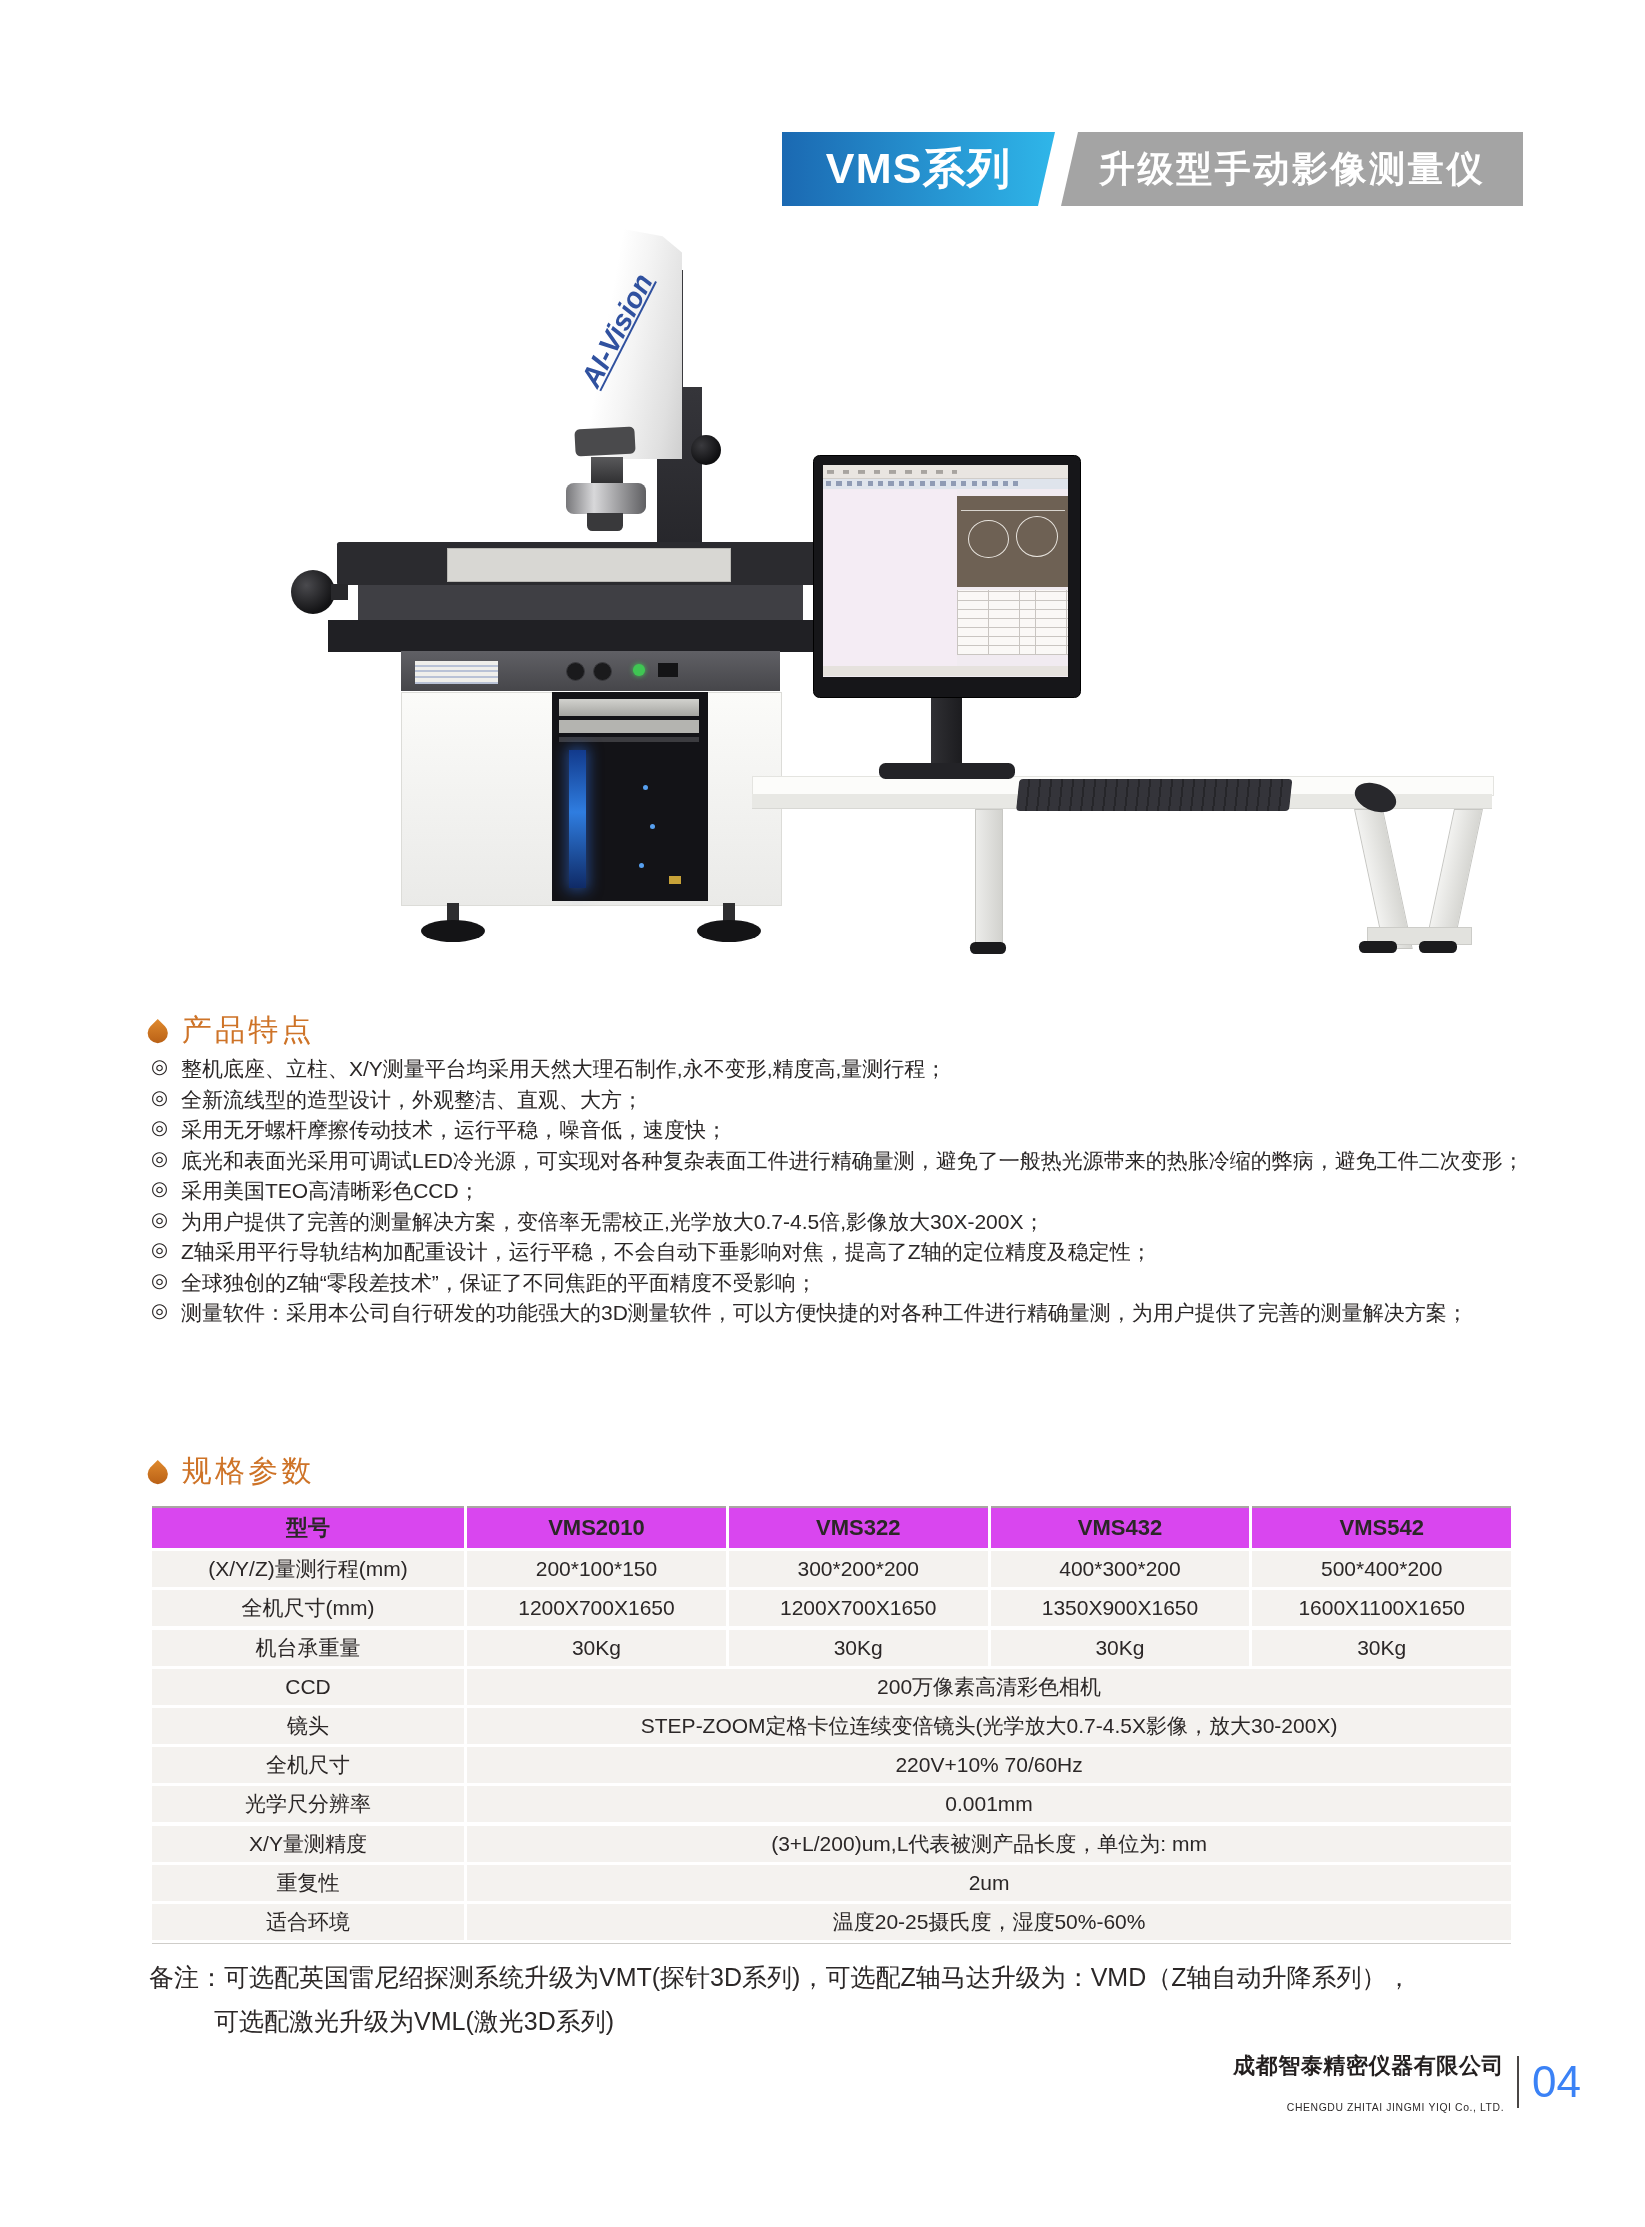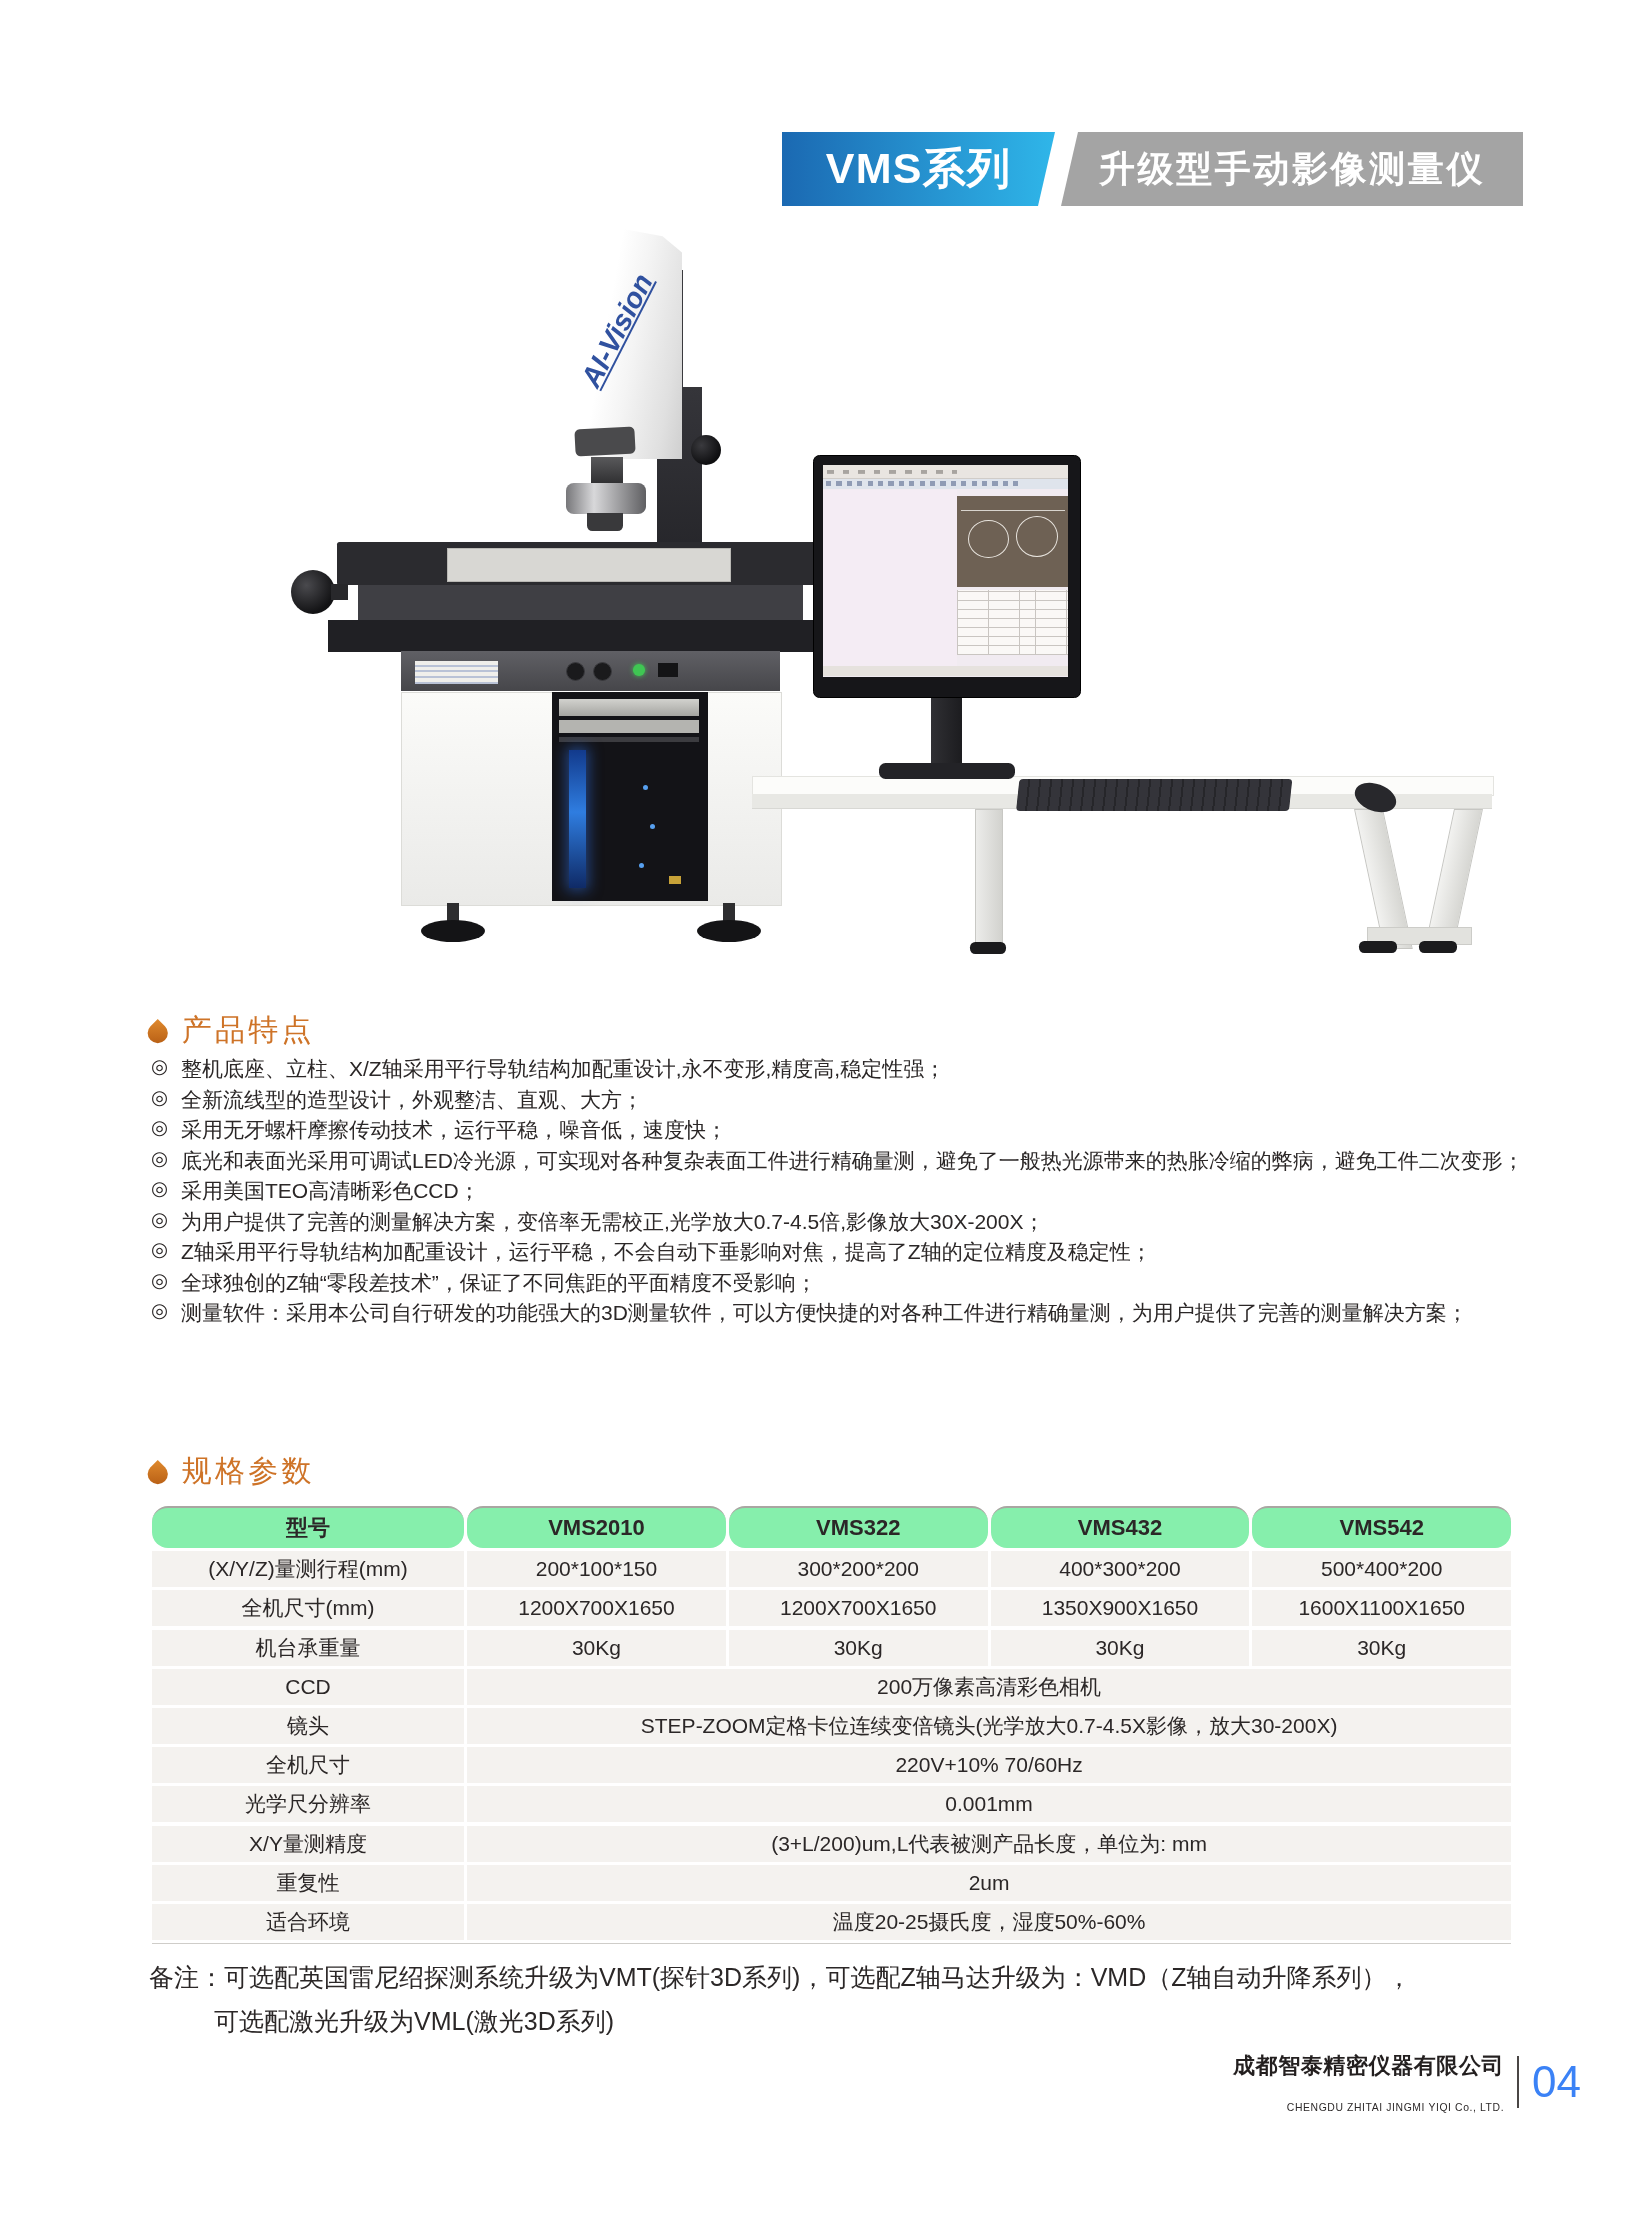--- a/index.html
+++ b/index.html
@@ -112,21 +112,21 @@
 
   
   .spec-table{position:absolute;left:152px;top:1506px;width:1359px;border-bottom:1.3px solid #cfcdc9;}
   .t-row{display:flex;margin-bottom:3.2px;}
   .t-row .cell{background:#f4f2ef;display:flex;align-items:center;justify-content:center;
     font-size:21px;color:#2b2727;height:36px;}
   .t-row .t-label{width:312px;flex:none;margin-right:3.2px;}
   .t-row .t-val{flex:1;margin-right:3.2px;}
   .t-row .t-val:last-child{margin-right:0;}
   .t-row .t-span{flex:1;margin-right:0;}
-  .t-head .cell{height:40px;background:#86efac;font-weight:bold;font-size:22px;border-top:2.6px solid #a9a6a2;border-radius:16px;}
+  .t-head .cell{height:40px;background:#d946ef;font-weight:bold;font-size:22px;border-top:2.6px solid #a9a6a2;}
 
   .note{position:absolute;left:149px;top:1955px;width:1395px;font-size:25px;color:#2b2727;line-height:44px;}
   .note .line2{padding-left:65px;}
 
   
   .footer{position:absolute;right:65px;top:2051px;display:flex;align-items:center;gap:13px;}
   .f-company{text-align:right;}
   .f-cn{font-size:22px;font-weight:bold;color:#231f1f;letter-spacing:0.6px;}
   .f-en{font-size:10.4px;color:#2d2929;letter-spacing:0.6px;margin-top:21px;}
   .f-div{width:1.9px;height:52px;background:#4a4645;}
@@ -207,21 +207,21 @@
     <div class="mouse"></div>
   </div>
 
   <div class="sec-title features-title">
     <div class="drop"></div>
     <div class="txt">产品特点</div>
   </div>
   <div class="features" id="features-list">
       <div class="feat-row">
         <span class="feat-bullet">◎</span>
-        <span class="feat-text">整机底座、立柱、X/Z轴采用平行导轨结构加配重设计,永不变形,精度高,稳定性强；</span>
+        <span class="feat-text">整机底座、立柱、X/Y测量平台均采用天然大理石制作,永不变形,精度高,量测行程；</span>
       </div>
       <div class="feat-row">
         <span class="feat-bullet">◎</span>
         <span class="feat-text">全新流线型的造型设计，外观整洁、直观、大方；</span>
       </div>
       <div class="feat-row">
         <span class="feat-bullet">◎</span>
         <span class="feat-text">采用无牙螺杆摩擦传动技术，运行平稳，噪音低，速度快；</span>
       </div>
       <div class="feat-row">

